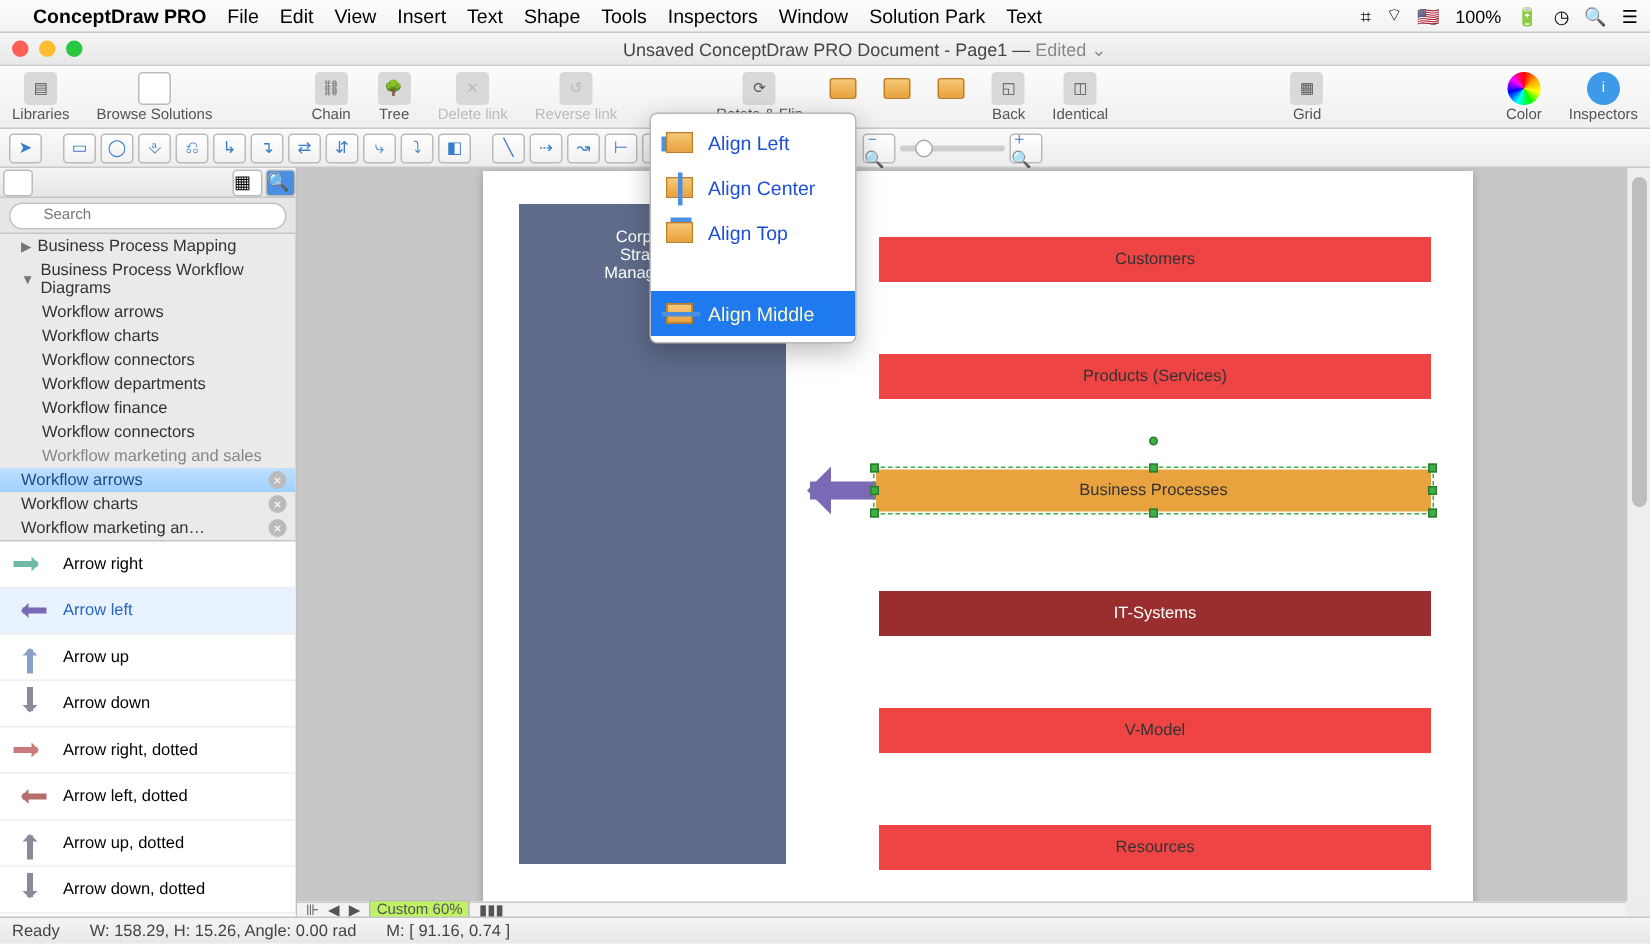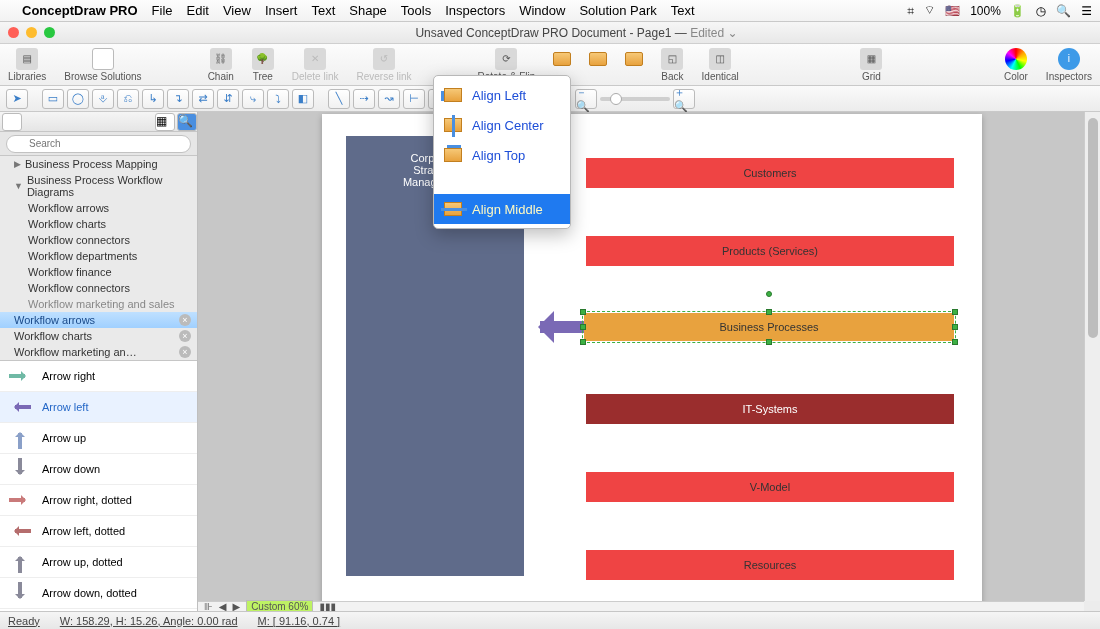--- a/index.html
+++ b/index.html
@@ -90,21 +90,21 @@
 .ai-top::before{left:2px;top:-4px;height:3px;width:14px;}
 .ai-middle::before{left:-4px;top:5px;height:3px;width:26px;}
 .ai-bottom::before{left:2px;bottom:-4px;height:3px;width:14px;}
 
 
 .vscroll { position:absolute; right:0; top:112px; bottom:28px; width:16px; background:#eee; border-left:1px solid #ccc; }
 .vscroll .thumb { position:absolute; left:3px; top:6px; width:10px; height:220px; background:#bdbdbd; border-radius:5px; }
 
 
 .zoombar { position:absolute; left:198px; right:16px; bottom:18px; height:10px; background:#f2f2f2; border-top:1px solid #ccc; display:flex; align-items:center; padding:0 6px; gap:6px; font-size:10px; color:#555; }
-.statusbar { position:absolute; left:0; right:0; bottom:0; height:18px; background:linear-gradient(#f5f5f5,#e7e7e7); border-top:1px solid #c6c6c6; display:flex; align-items:center; padding:0 8px; gap:20px; font-size:11px; color:#444;text-decoration:underline;}
+.statusbar { position:absolute; left:0; right:0; bottom:0; height:18px; background:linear-gradient(#f5f5f5,#e7e7e7); border-top:1px solid #c6c6c6; display:flex; align-items:center; padding:0 8px; gap:20px; font-size:11px; color:#444;}
 .disabled { color:#bbb; }
 
 
 .slider { width:70px; height:4px; background:#cfcfcf; border-radius:2px; position:relative; }
 .slider .knob { position:absolute; left:10px; top:-4px; width:12px; height:12px; background:#fff; border:1px solid #aaa; border-radius:50%; }
 
 .tb-icon.small-ic { width:18px; height:14px; background:linear-gradient(#f6c877,#e8a23e); border:1px solid #c27f1f; border-radius:2px;}
 </style>
 </head>
 <body>

